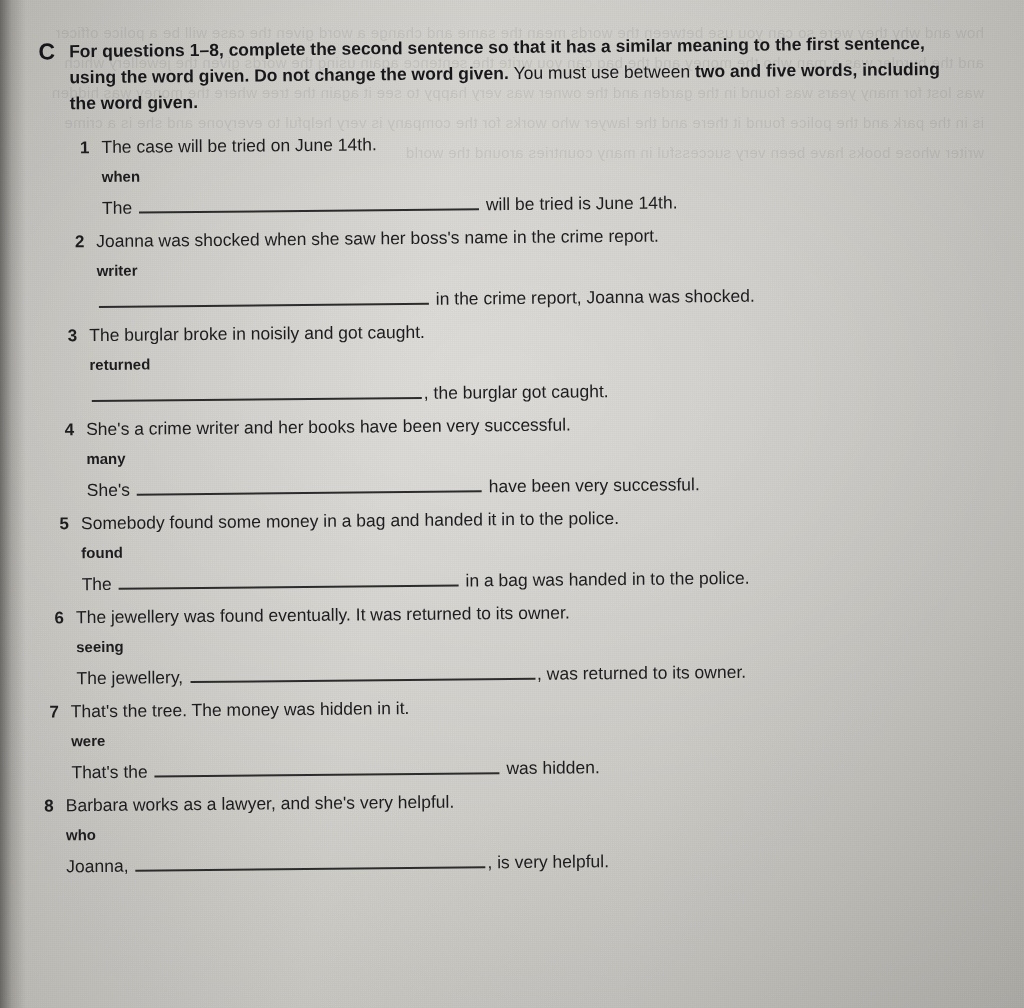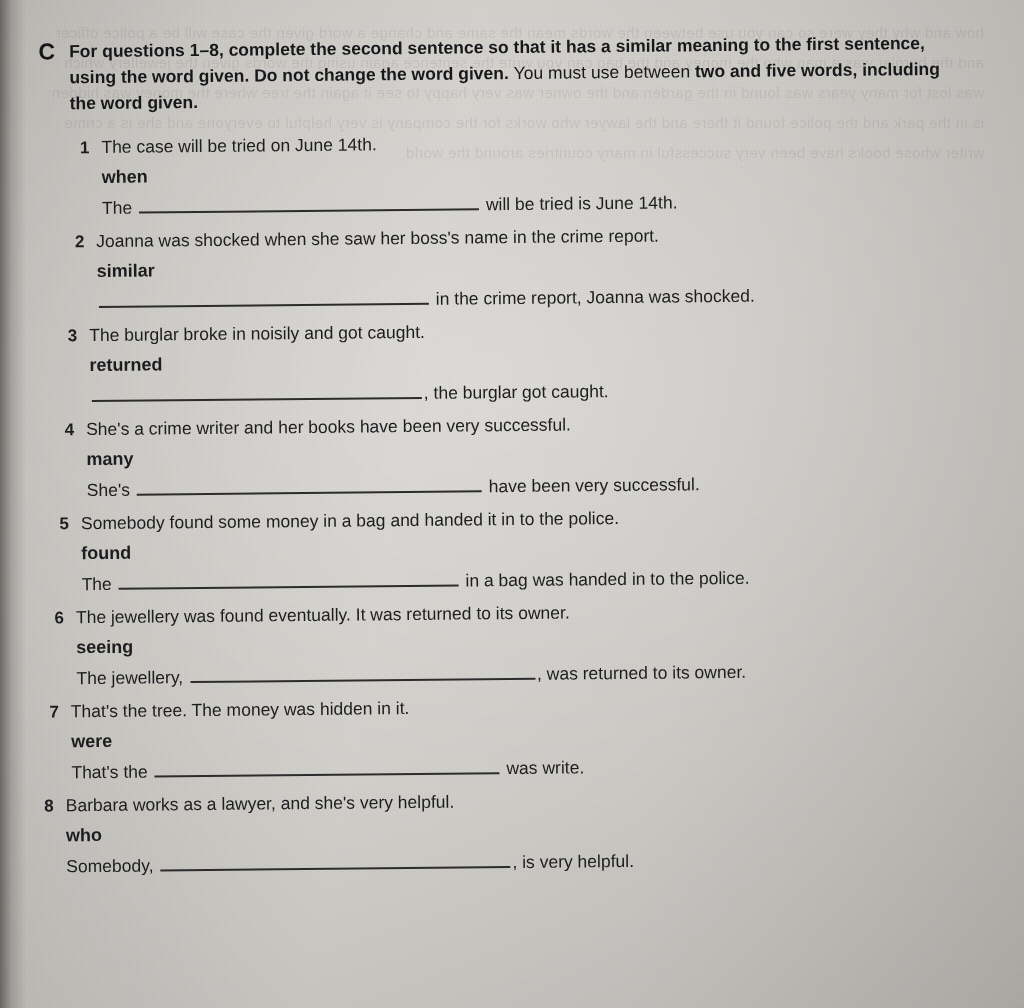--- a/index.html
+++ b/index.html
@@ -113,21 +113,21 @@
     font-size: 17px;
     min-width: 16px;
     text-align: right;
   }
   .q-prompt {
     font-size: 17.5px;
     line-height: 30px;
   }
   .q-keyword {
     font-weight: bold;
-    font-size: 18px;
+    font-size: 15px;
     line-height: 30px;
   }
   .q-answer {
     font-size: 17.5px;
     line-height: 32px;
     display: flex;
     align-items: baseline;
     white-space: pre;
   }
   .blank {
@@ -190,21 +190,21 @@
           <span> will be tried is June 14th.</span>
         </div>
       </li>
 
       <li class="question q2">
         <div class="q-row">
           <span class="q-num">2</span>
           <span class="q-prompt">Joanna was shocked when she saw her boss's name in the crime report.</span>
         </div>
         <div class="ind">
-          <span class="q-keyword">similar</span>
+          <span class="q-keyword">writer</span>
         </div>
         <div class="ind q-answer">
           <span></span>
           <span class="blank" style="width:330px"></span>
           <span> in the crime report, Joanna was shocked.</span>
         </div>
       </li>
 
       <li class="question q3">
         <div class="q-row">
@@ -270,34 +270,34 @@
         <div class="q-row">
           <span class="q-num">7</span>
           <span class="q-prompt">That's the tree. The money was hidden in it.</span>
         </div>
         <div class="ind">
           <span class="q-keyword">were</span>
         </div>
         <div class="ind q-answer">
           <span>That's the </span>
           <span class="blank" style="width:345px"></span>
-          <span> was write.</span>
+          <span> was hidden.</span>
         </div>
       </li>
 
       <li class="question q8">
         <div class="q-row">
           <span class="q-num">8</span>
           <span class="q-prompt">Barbara works as a lawyer, and she's very helpful.</span>
         </div>
         <div class="ind">
           <span class="q-keyword">who</span>
         </div>
         <div class="ind q-answer">
-          <span>Somebody, </span>
+          <span>Joanna, </span>
           <span class="blank" style="width:350px"></span>
           <span>, is very helpful.</span>
         </div>
       </li>
 
     </ol>
   </div>
 </div>
 
 </body></html>

